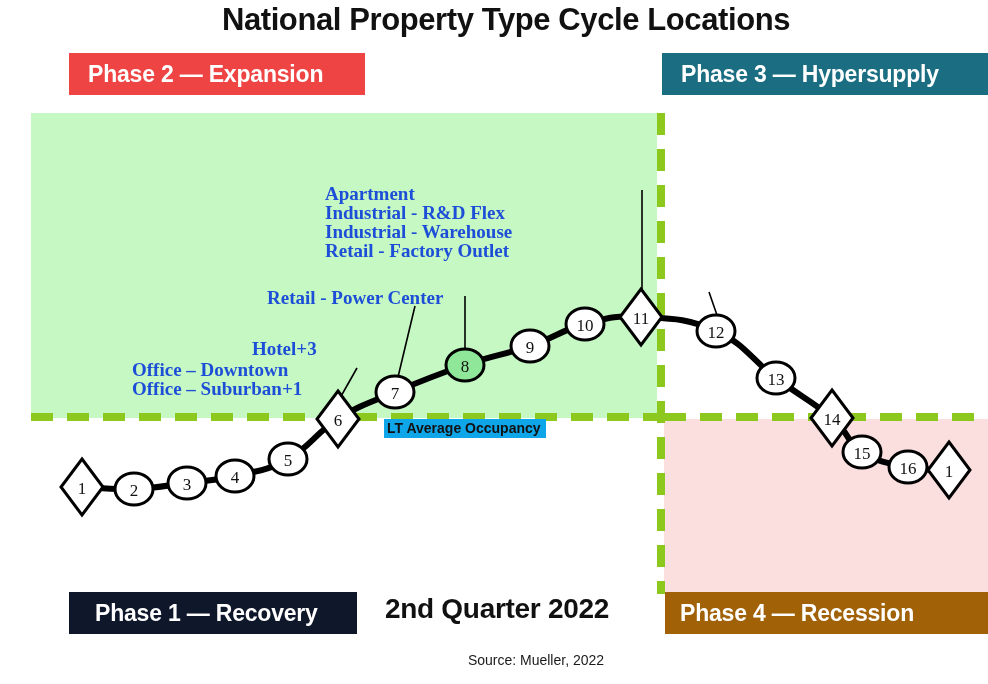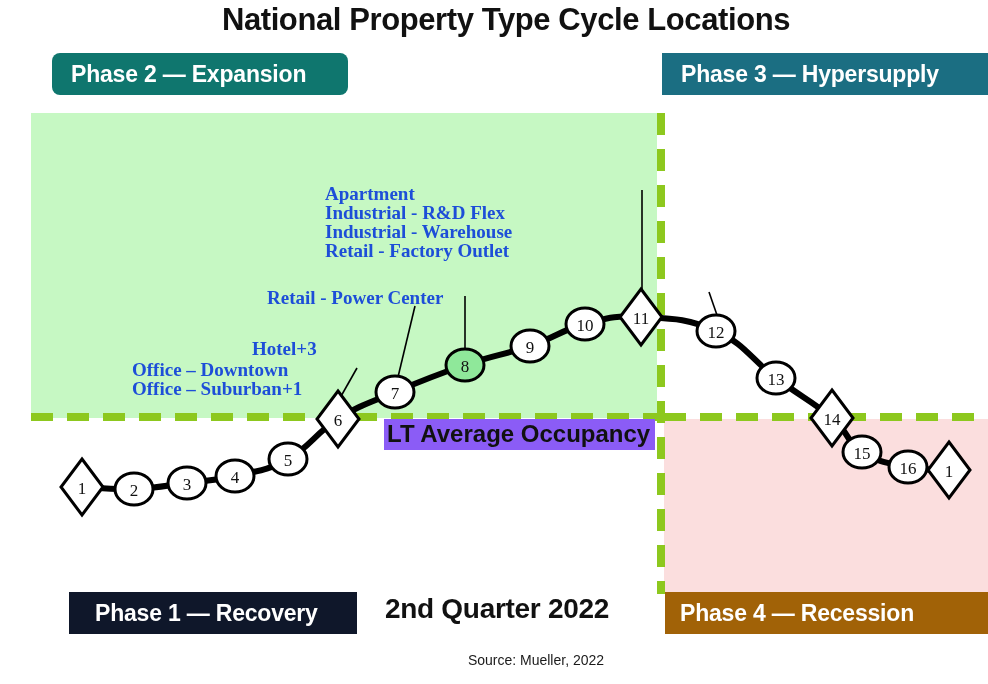--- a/index.html
+++ b/index.html
@@ -44,25 +44,24 @@
     align-items: center;
     font-family: "Liberation Sans", sans-serif;
     font-weight: bold;
     font-size: 23px;
     color: #ffffff;
     letter-spacing: -0.2px;
     white-space: nowrap;
     box-sizing: border-box;
   }
   .phase2 {
-    left: 40px;   top: 53px;
+    left: 57px;   top: 53px;
     width: 296px; height: 42px;
-    background: #0f766e;
+    background: #ef4444;
     padding-left: 19px;
-    border-radius: 8px;
   }
   .phase3 {
     left: 650px;  top: 53px;
     width: 338px; height: 42px;
     background: #1B6E82;
     padding-left: 19px;
   }
   .phase1 {
     left: 57px;   top: 592px;
     width: 288px; height: 42px;
@@ -112,24 +111,24 @@
     background: repeating-linear-gradient(to bottom,
       #8DC81E 0px, #8DC81E 22px, rgba(0,0,0,0) 22px, rgba(0,0,0,0) 36px);
   }
 
   
   .lt-label {
     position: absolute;
     left: 372px; top: 419px;
     font-family: "Liberation Sans", sans-serif;
     font-weight: bold;
-    font-size: 24px;
+    font-size: 14px;
     color: #111111;
     white-space: nowrap;
-    background: #8b5cf6;
+    background: #0ea5e9;
     padding: 1px 5px 2px 3px;
   }
 
   
   .quarter-label {
     position: absolute;
     left: 373px; top: 593px;
     font-family: "Liberation Sans", sans-serif;
     font-weight: bold;
     font-size: 28px;

